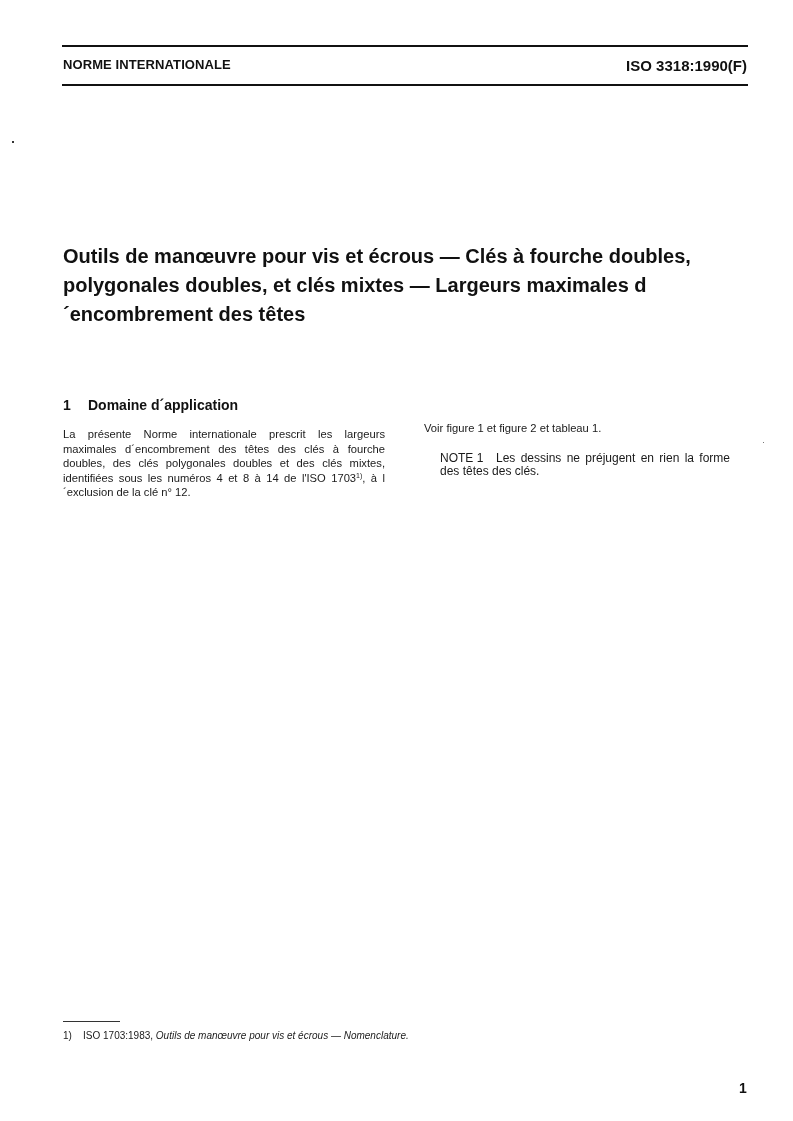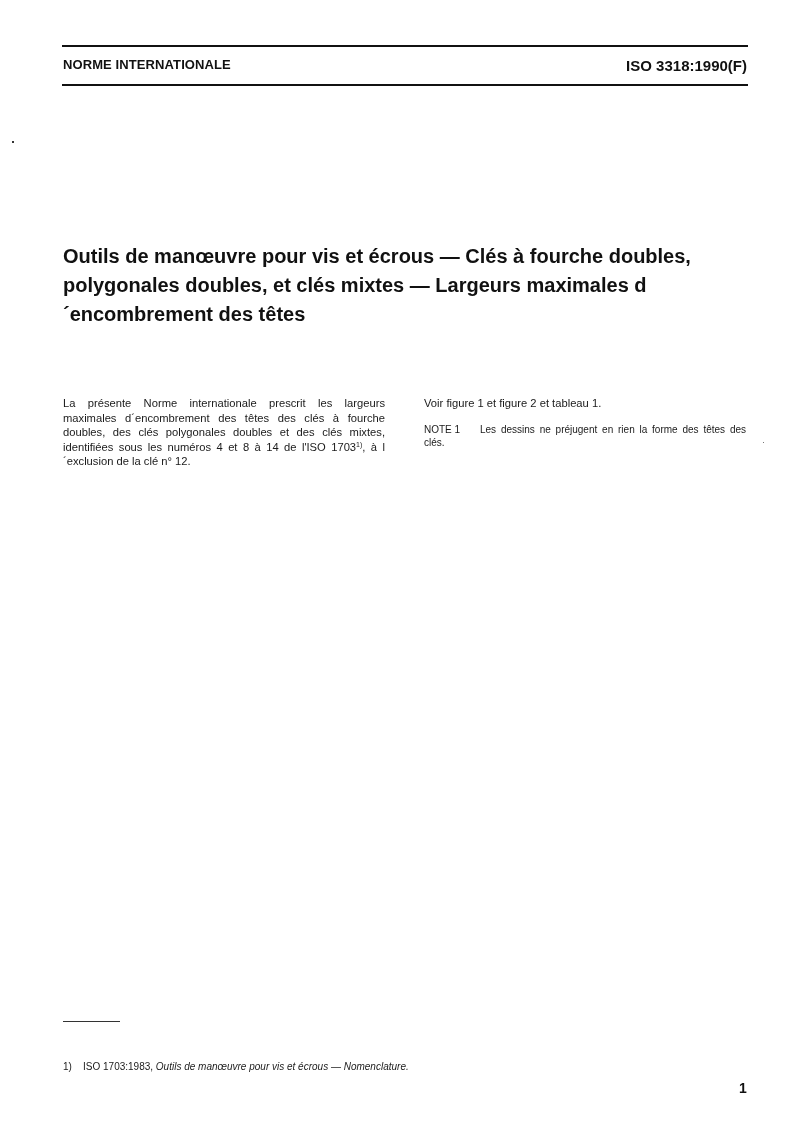--- a/index.html
+++ b/index.html
@@ -83,27 +83,28 @@
       width: 25px;
     }
     .body-text {
       font-size: 11.2px;
       line-height: 14.5px;
       text-align: justify;
       margin: 0;
       color: #1a1a1a;
     }
     .right .body-text.first {
+      margin-top: 25px;
       margin-bottom: 12px;
     }
     .note {
-      font-size: 10px;
+      font-size: 12px;
       line-height: 13px;
       text-align: justify;
-      margin: 0;
+      margin: 16px;
       color: #1a1a1a;
     }
     .note .note-label {
       display: inline-block;
       width: 56px;
     }
     sup {
       font-size: 7px;
       line-height: 0;
       vertical-align: 4px;
@@ -115,21 +116,20 @@
       width: 57px;
       height: 1px;
       background: #333333;
     }
     .footnote {
       position: absolute;
       left: 63px;
       top: 1030px;
       font-size: 10px;
       color: #1a1a1a;
-      margin-top: 31px;
     }
     .footnote .fn-num {
       display: inline-block;
       width: 20px;
     }
     .footnote i { font-style: italic; }
     .page-number {
       position: absolute;
       left: 739px;
       top: 1080px;
@@ -144,20 +144,23 @@
 <div class="header-left">NORME INTERNATIONALE</div>
 <div class="header-right">ISO 3318:1990(F)</div>
 <div class="rule bottom"></div>
 
 <div class="speck"></div>
 <div class="speck2"></div>
 
 <h1 class="title">Outils de manœuvre pour vis et écrous — Clés à fourche doubles, polygonales doubles, et clés mixtes — Largeurs maximales d´encombrement des têtes</h1>
 
 <div class="col left">
+  <h2 class="sec-heading">
+    <span class="num">1</span><span>Domaine d´application</span>
+  </h2>
   <p class="body-text"><span>La présente Norme internationale prescrit les largeurs maximales d´encombrement des têtes des clés à fourche doubles, des clés polygonales doubles et des clés mixtes, identifiées sous les numéros 4 et 8 à 14 de l'ISO 1703</span><sup>1)</sup><span>, à l´exclusion de la clé n° 12.</span></p>
 </div>
 
 <div class="col right">
   <p class="body-text first">Voir figure 1 et figure 2 et tableau 1.</p>
   <p class="note"><span class="note-label">NOTE 1</span><span>Les dessins ne préjugent en rien la forme des têtes des clés.</span></p>
 </div>
 
 <div class="fn-rule"></div>
 <div class="footnote">

